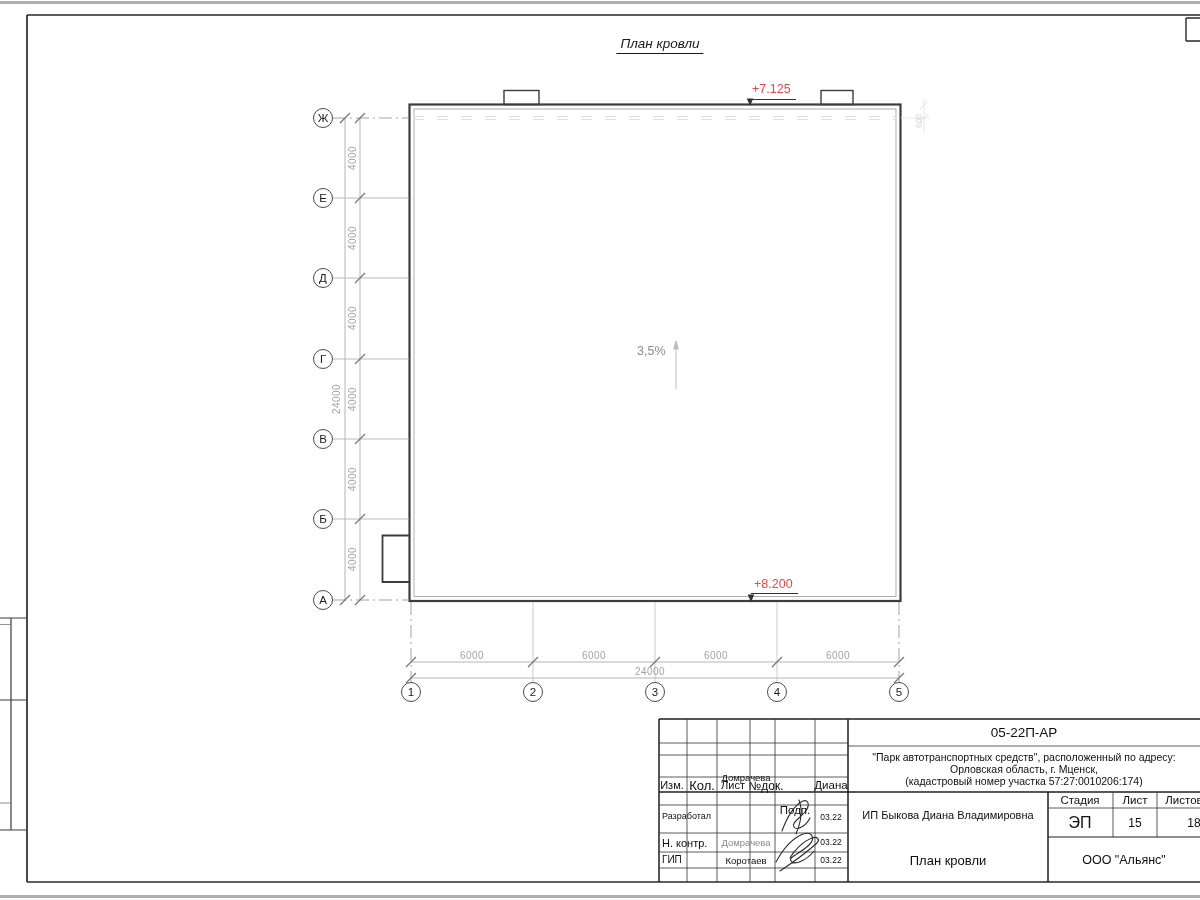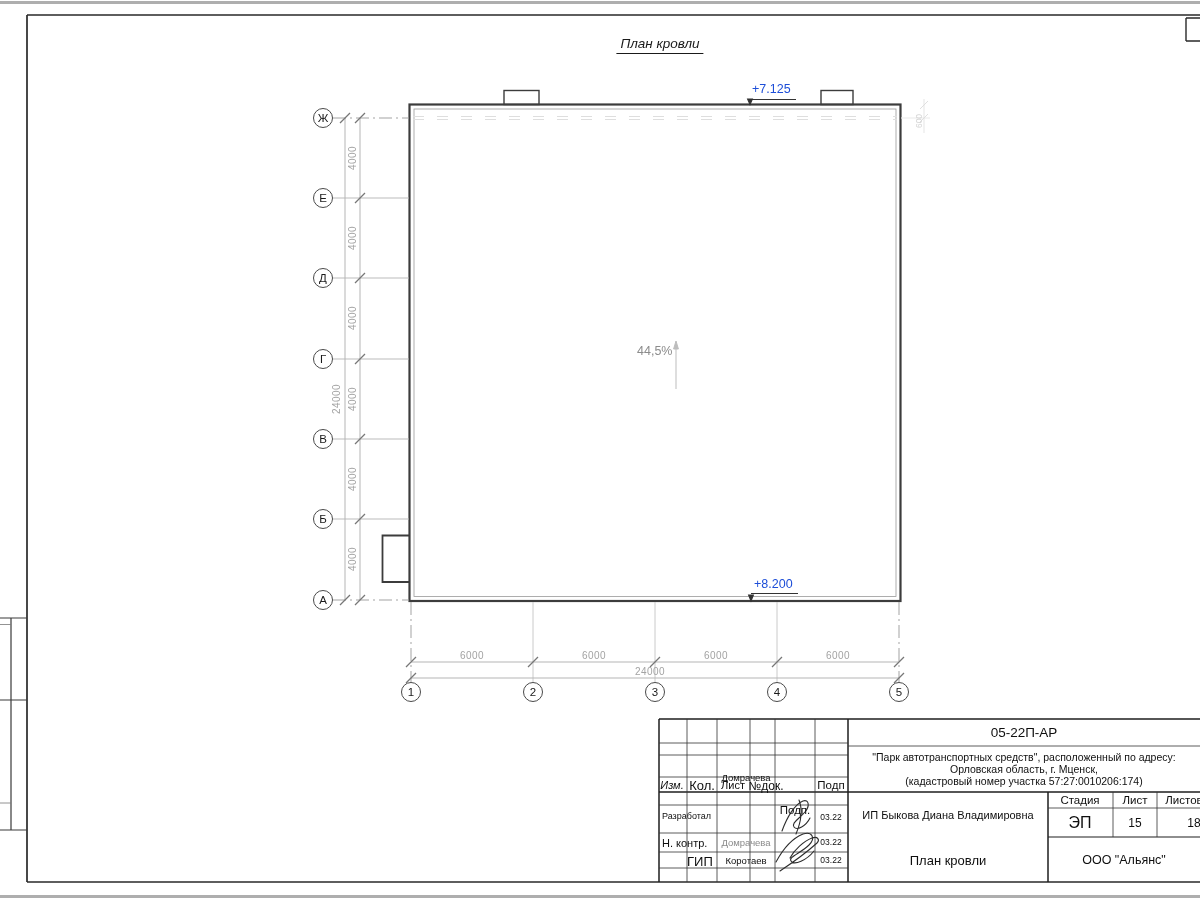--- a/index.html
+++ b/index.html
@@ -7,21 +7,21 @@
          font-family:"Liberation Sans",sans-serif;}
   .layer{position:absolute;left:0;top:0;}
   .paper-edge{position:absolute;left:0;width:1200px;height:2.5px;background:#aeaeae;}
   .txt{position:absolute;white-space:nowrap;color:#111;font-family:"Liberation Sans",sans-serif;}
   .c{transform:translate(-50%,-50%);}
   .rot{transform:translate(-50%,-50%) rotate(-90deg);}
   .dim{color:#a3a3a3;font-size:10px;letter-spacing:0.4px;}
   .bubble{position:absolute;width:20px;height:20px;border:1px solid #4a4a4a;border-radius:50%;
           background:#fff;display:flex;align-items:center;justify-content:center;
           font-size:11.5px;color:#1a1a1a;box-sizing:border-box;}
-  .elev{font-size:12.5px;color:#1d4ed8;}
+  .elev{font-size:12.5px;color:#ef4444;}
   .main-title{font-size:13.5px;font-style:italic;color:#1a1a1a;border-bottom:1px solid #1a1a1a;padding:0 4px 2px 4px;}
   .tb{color:#0f0f0f;}
 </style>
 </head>
 <body>
 
 <div class="sheet">
 
   <div class="paper-edge" style="top:1px;"></div>
   <div class="paper-edge" style="top:895px;"></div>
@@ -110,21 +110,21 @@
     <g stroke="#2d2d2d" stroke-width="1.1" fill="none" stroke-linecap="round">
       <path d="M782,831 C787,817 795,804 803,801 C809,799 810,806 805,812 C799,819 791,823 794,827 C797,831 806,826 810,818 M799,800 C803,810 801,822 796,834"></path>
       <path d="M776,862 C783,849 793,838 803,834 C812,831 816,838 809,845 C801,853 788,857 791,861 C794,866 807,860 814,851 M780,871 C792,863 806,853 817,843 C820,840 818,836 812,838 C804,841 794,850 790,858"></path>
     </g>
   </svg>
 
   <div class="txt c main-title" style="left:660px;top:45px;">План кровли</div>
 
   <div class="txt elev" style="left:752px;top:82px;">+7.125</div>
   <div class="txt elev" style="left:754px;top:577px;">+8.200</div>
-  <div class="txt" style="left:637px;top:344px;font-size:12.5px;color:#8c8c8c;">44,5%</div>
+  <div class="txt" style="left:637px;top:344px;font-size:12.5px;color:#8c8c8c;">3,5%</div>
   <div class="txt rot" style="left:919px;top:121px;font-size:8.5px;color:#d5d5d5;">600</div>
 
   <div class="bubble" style="left:313px;top:108px;">
       <span>Ж</span>
     </div>
   <div class="bubble" style="left:313px;top:188px;">
       <span>Е</span>
     </div>
   <div class="bubble" style="left:313px;top:268px;">
       <span>Д</span>
@@ -170,36 +170,36 @@
   <div class="txt c dim" style="left:594px;top:655px;">6000</div>
   <div class="txt c dim" style="left:716px;top:655px;">6000</div>
   <div class="txt c dim" style="left:838px;top:655px;">6000</div>
   <div class="txt c dim" style="left:650px;top:671px;">24000</div>
 
   <div class="txt c tb" style="left:1024px;top:732px;font-size:13.5px;">05-22П-АР</div>
   <div class="txt c tb" style="left:1024px;top:757px;font-size:10.5px;">"Парк автотранспортных средств",  расположенный по адресу:</div>
   <div class="txt c tb" style="left:1024px;top:769px;font-size:10.5px;">Орловская область, г. Мценск,</div>
   <div class="txt c tb" style="left:1024px;top:781px;font-size:10.5px;text-align:right;">(кадастровый номер участка 57:27:0010206:174)</div>
 
-  <div class="txt c tb" style="left:672px;top:785px;font-size:11px;font-style:italic;">Изм.</div>
+  <div class="txt c tb" style="left:672px;top:785px;font-size:11px;">Изм.</div>
   <div class="txt c tb" style="left:702px;top:785px;font-size:13px;">Кол.</div>
   <div class="txt c tb" style="left:733px;top:785px;font-size:11px;">Лист</div>
   <div class="txt c tb" style="left:762px;top:786px;font-size:12px;padding-left:8px;">№док.</div>
   <div class="txt c tb" style="left:795px;top:810px;font-size:11.5px;">Подп.</div>
-  <div class="txt c tb" style="left:831px;top:785px;font-size:11.5px;">Подп</div>
+  <div class="txt c tb" style="left:831px;top:785px;font-size:11.5px;">Диана</div>
 
   <div class="txt tb" style="left:662px;top:811px;font-size:9px;">Разработал</div>
   <div class="txt c tb" style="left:746px;top:777px;font-size:9.5px;">Домрачева</div>
   <div class="txt c tb" style="left:831px;top:817px;font-size:8.5px;">03.22</div>
 
   <div class="txt tb" style="left:662px;top:837px;font-size:11px;">Н. контр.</div>
   <div class="txt c tb" style="left:746px;top:842px;font-size:9.5px;color:#8a8a8a;">Домрачева</div>
   <div class="txt c tb" style="left:831px;top:842px;font-size:8.5px;">03.22</div>
 
-  <div class="txt tb" style="left:687px;top:854px;font-size:13px;">ГИП</div>
+  <div class="txt tb" style="left:662px;top:854px;font-size:10px;">ГИП</div>
   <div class="txt c tb" style="left:746px;top:860px;font-size:9.5px;">Коротаев</div>
   <div class="txt c tb" style="left:831px;top:860px;font-size:8.5px;">03.22</div>
 
   <div class="txt c tb" style="left:948px;top:815px;font-size:11px;">ИП Быкова Диана Владимировна</div>
   <div class="txt c tb" style="left:948px;top:860px;font-size:13px;">План кровли</div>
   <div class="txt c tb" style="left:1124px;top:860px;font-size:12.5px;">ООО "Альянс"</div>
 
   <div class="txt c tb" style="left:1080px;top:800px;font-size:11.5px;">Стадия</div>
   <div class="txt c tb" style="left:1135px;top:800px;font-size:11.5px;">Лист</div>
   <div class="txt c tb" style="left:1184px;top:800px;font-size:11.5px;">Листов</div>

